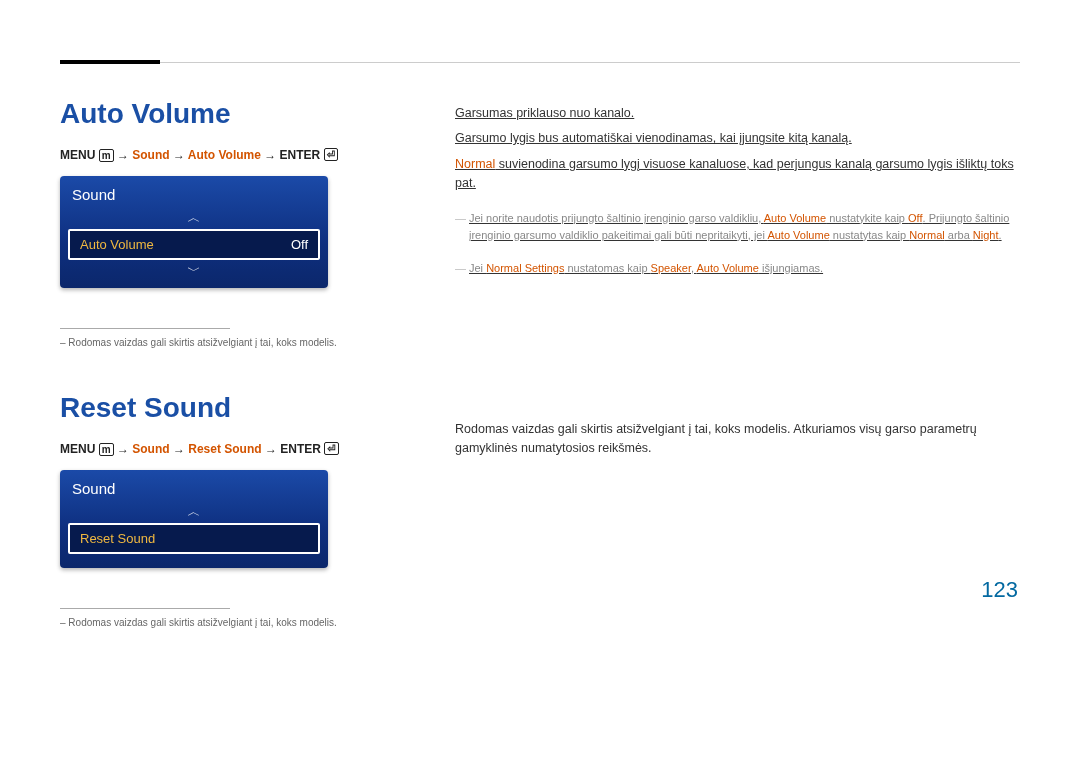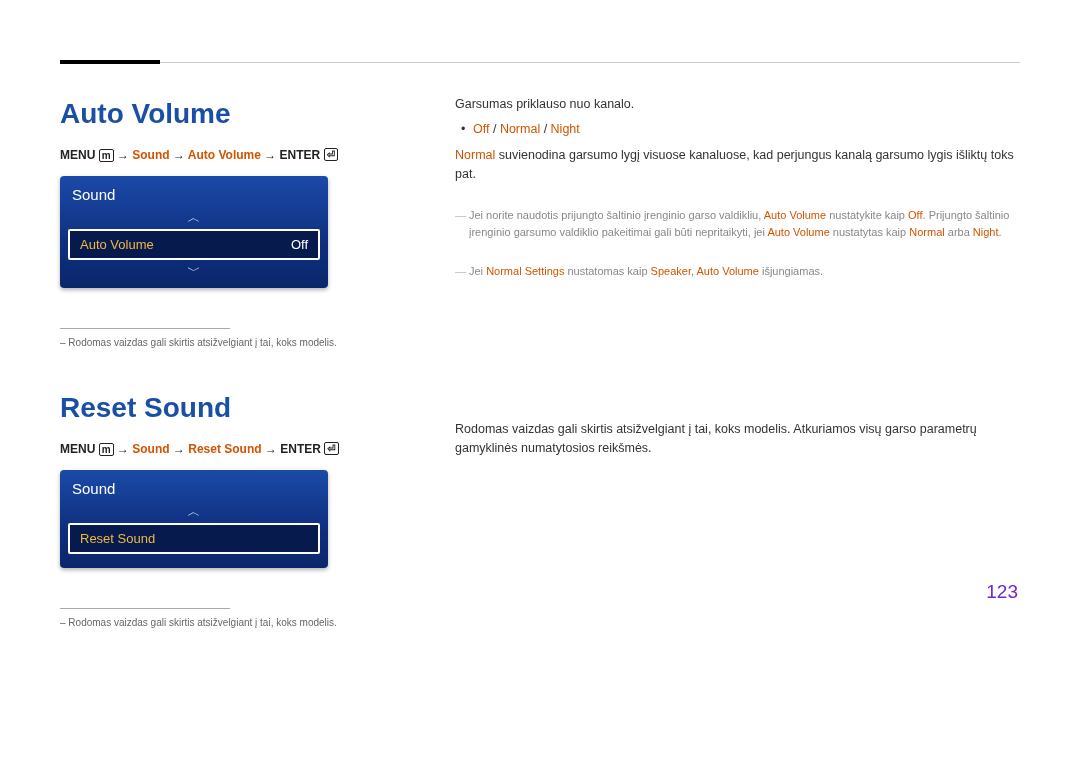--- a/index.html
+++ b/index.html
@@ -3,21 +3,21 @@
 <meta charset="utf-8">
 <style>
   * { margin: 0; padding: 0; box-sizing: border-box; }
   html, body { width: 1080px; height: 763px; background: #fff; font-family: Arial, Helvetica, sans-serif; color: #333; }
   .page { position: relative; width: 1080px; height: 639px; padding: 60px 60px 40px 60px; }
   .rule-top { position: absolute; top: 62px; left: 60px; width: 960px; height: 1px; background: #ccc; }
   .rule-top-bold { position: absolute; top: 60px; left: 60px; width: 100px; height: 4px; background: #000; }
   .left-col { position: absolute; left: 60px; width: 320px; }
   .right-col { position: absolute; left: 455px; width: 565px; }
   .sec1-left { top: 98px; }
-  .sec1-right { top: 95px; }
+  .sec1-right { top: 104px; text-decoration: underline; }
   .sec2-left { top: 392px; }
   .sec2-right { top: 420px; }
   .heading { color: #1a4fa5; font-size: 28px; font-weight: 600; margin-bottom: 18px; }
   .path { font-size: 12px; color: #222; margin-bottom: 14px; font-weight: bold; }
   .path .hl { color: #d35400; }
   .path .box { display: inline-block; border: 1.2px solid #222; border-radius: 2px; padding: 0 2px; font-size: 10px; line-height: 11px; vertical-align: middle; }
   .path .enter-box { position: relative; top: -1px; }
   .menu-panel {
     width: 268px;
     background: linear-gradient(180deg, #1b4aa8, #0e2f7f 60%, #0b276b);
@@ -39,24 +39,24 @@
   }
   .menu-row .label { color: #f0b840; }
   .menu-row .value { color: #fff; }
   .sep { width: 170px; height: 1px; background: #aaa; margin-top: 40px; margin-bottom: 8px; }
   .footnote { font-size: 10px; color: #666; }
   .body-text { font-size: 12.5px; color: #333; line-height: 1.55; }
   .body-text p { margin-bottom: 6px; }
   .bullet { padding-left: 18px; position: relative; }
   .bullet::before { content: "•"; position: absolute; left: 6px; color: #333; }
   .orange { color: #d35400; }
-  .dash-note { font-size: 11px; color: #888; line-height: 1.55; padding-left: 14px; position: relative; margin-top: 22px; }
+  .dash-note { font-size: 11px; color: #888; line-height: 1.55; padding-left: 14px; position: relative; margin-top: 16px; }
   .dash-note::before { content: "―"; position: absolute; left: 0; color: #bbb; }
   .dash-note .orange { color: #d35400; }
-  .page-num { position: absolute; right: 62px; bottom: 36px; font-size: 19px; color: #6d28d9; font-weight: 300; }
+  .page-num { position: absolute; right: 62px; bottom: 36px; font-size: 22px; color: #0369a1; font-weight: 300; }
 </style>
 </head>
 <body>
 
 <div class="page">
   <div class="rule-top"></div>
   <div class="rule-top-bold"></div>
 
   <div class="left-col sec1-left">
     <div class="heading">Auto Volume</div>
@@ -81,23 +81,21 @@
       </div>
       <div class="chev">﹀</div>
     </div>
 
     <div class="sep"></div>
     <div class="footnote">– <span>Rodomas vaizdas gali skirtis atsižvelgiant į tai, koks modelis.</span></div>
   </div>
 
   <div class="right-col sec1-right body-text">
     <p>Garsumas priklauso nuo kanalo.</p>
-    <p class="bullet">
-      <span class="orange">Off</span><span> / </span><span class="orange">Normal</span><span> / </span><span class="orange">Night</span>
-    </p>
+    <p>Garsumo lygis bus automatiškai vienodinamas, kai įjungsite kitą kanalą.</p>
     <p>
       <span class="orange">Normal</span><span> suvienodina garsumo lygį visuose kanaluose, kad perjungus kanalą garsumo lygis išliktų toks pat.</span>
     </p>
     <div class="dash-note">
       <span>Jei norite naudotis prijungto šaltinio įrenginio garso valdikliu, </span><span class="orange">Auto Volume</span><span> nustatykite kaip </span><span class="orange">Off</span><span>. Prijungto šaltinio įrenginio garsumo valdiklio pakeitimai gali būti nepritaikyti, jei </span><span class="orange">Auto Volume</span><span> nustatytas kaip </span><span class="orange">Normal</span><span> arba </span><span class="orange">Night</span><span>.</span>
     </div>
     <div class="dash-note">
       <span>Jei </span><span class="orange">Normal Settings</span><span> nustatomas kaip </span><span class="orange">Speaker</span><span>, </span><span class="orange">Auto Volume</span><span> išjungiamas.</span>
     </div>
   </div>

